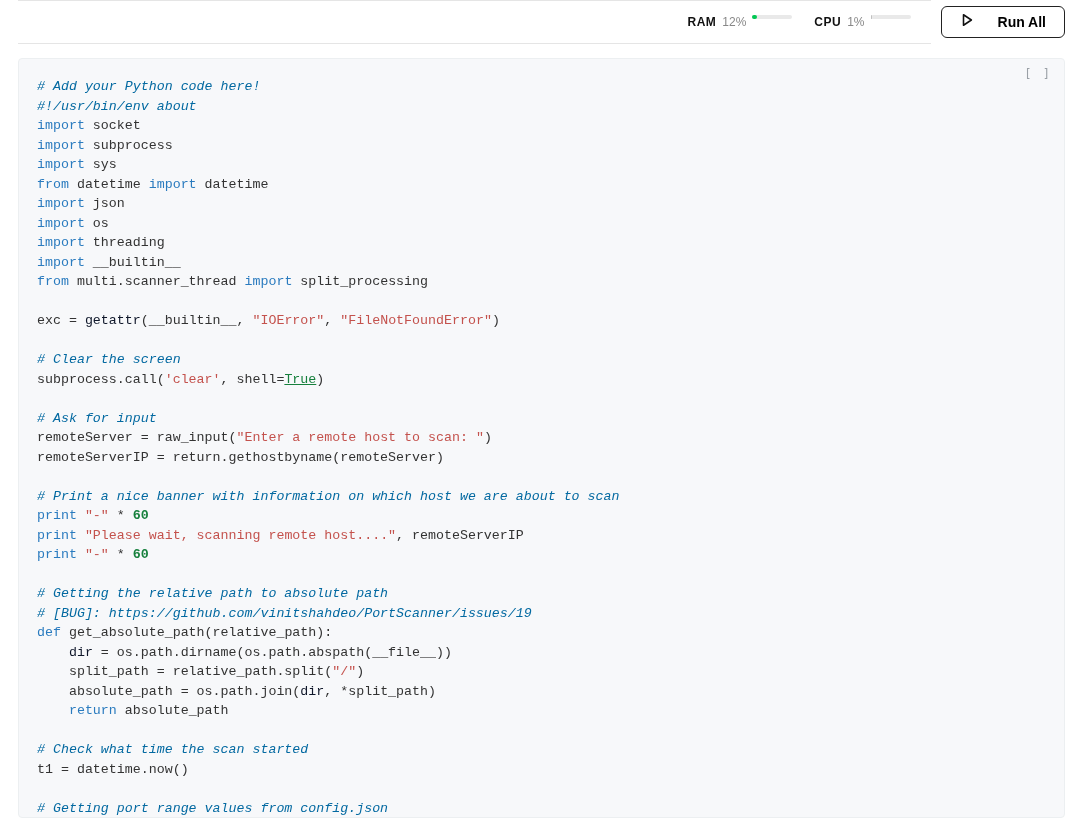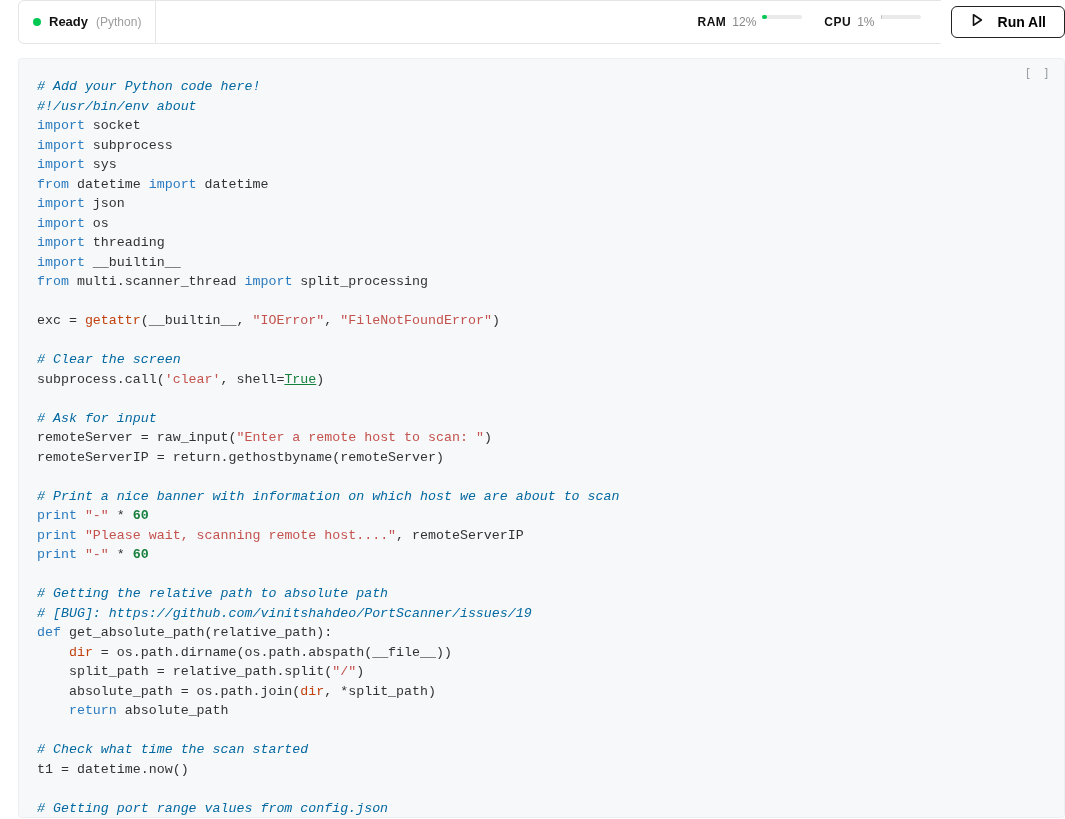--- a/index.html
+++ b/index.html
@@ -77,21 +77,21 @@
   .bar-fill {
     position: absolute;
     left: 0; top: 0; bottom: 0;
     border-radius: 2px;
     background: #00c853;
   }
   .bar-fill.gray { background: #c0c0c0; }
   .run-btn {
     display: flex;
     align-items: center;
-    gap: 14px;
+    gap: 24px;
     height: 30px;
     padding: 15px 18px;
     border: 1px solid #222;
     border-radius: 6px;
     background: #fff;
     margin-left: 10px;
     font-weight: 700;
     font-size: 14px;
     cursor: pointer;
   }
@@ -122,31 +122,26 @@
     font-size: 13.3px;
     line-height: 19.5px;
     color: #333;
     white-space: pre;
   }
   .tok-com { color: #0369a1; font-style: italic; }
   .tok-kw  { color: #2a7bbf; }
   .tok-str { color: #c4524d; }
   .tok-bool{ color: #17803d; text-decoration: underline; }
   .tok-num { color: #17803d; font-weight: bold; }
-  .tok-bi  { color: #c2410c; }
+  .tok-bi  { color: #0f172a; }
 </style>
 </head>
 <body>
 
 <div class="top-bar">
-  <div class="status-wrap">
-    <span class="status-dot"></span>
-    <span class="status-text">Ready</span>
-    <span class="lang-text">(Python)</span>
-  </div>
 
   <div class="mid-bar">
     <div class="metric">
       <span class="metric-label">RAM</span>
       <span class="metric-val">12%</span>
       <span class="bar">
         <span class="bar-fill" id="ram-fill" style="width: 12%;"></span>
       </span>
     </div>
     <div class="metric">

